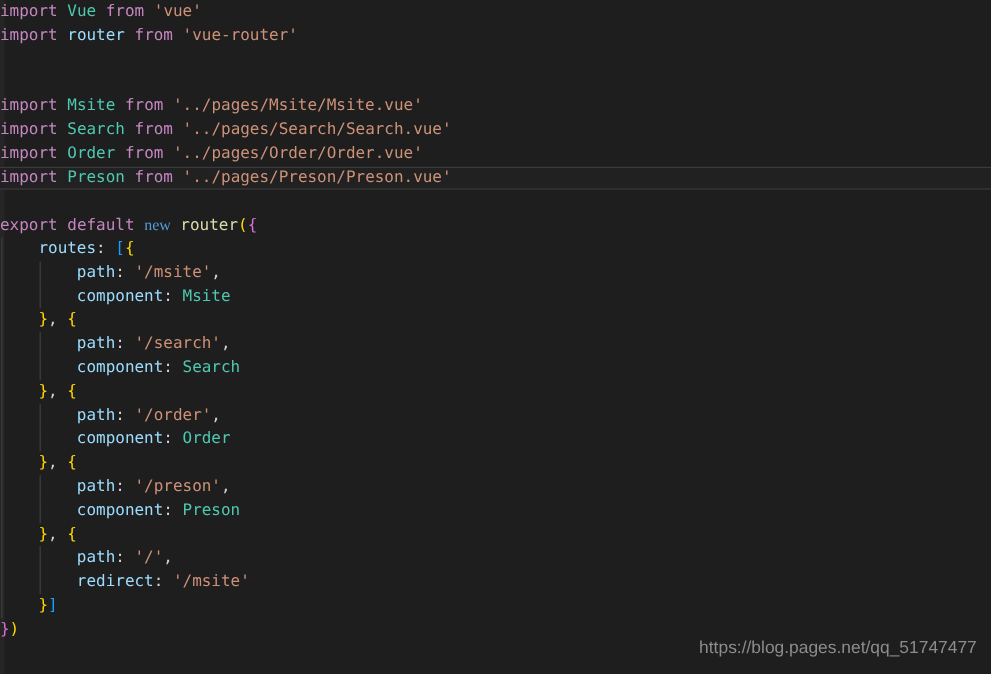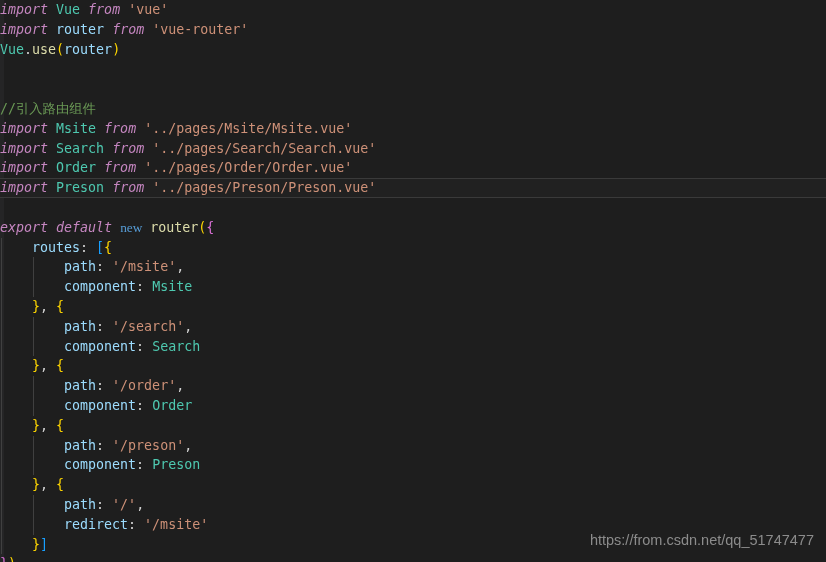--- a/index.html
+++ b/index.html
@@ -61,21 +61,21 @@
   }
   
   .guide {
     position: absolute;
     top: 0;
     bottom: 0;
     width: 1px;
     background: #404040;
     z-index: 1;
   }
-  .tok-keyword  { color: #c586c0; font-style: italic; }
+  .tok-keyword  { color: #c586c0; }
   .tok-control  { color: #569cd6; font-family: Liberation Serif, serif; }
   .tok-type     { color: #4ec9b0; }
   .tok-string   { color: #ce9178; }
   .tok-comment  { color: #6a9955; }
   .tok-prop     { color: #9cdcfe; }
   .tok-func     { color: #dcdcaa; }
   .tok-plain    { color: #d4d4d4; }
   .tok-bracket1 { color: #ffd700; }
   .tok-bracket2 { color: #da70d6; }
   .tok-bracket3 { color: #179fff; }
@@ -91,24 +91,22 @@
   }
 </style>
 </head>
 <body>
 
 <div id="editor">
   <div class="left-strip"></div>
   <div class="code-surface" id="code-surface">
       <div class="line"><span class="txt"><span class="tok-keyword" style="color: rgb(197, 134, 192);">import</span><span class="tok-plain" style="color: rgb(212, 212, 212);"> </span><span class="tok-type" style="color: rgb(78, 201, 176);">Vue</span><span class="tok-plain" style="color: rgb(212, 212, 212);"> </span><span class="tok-keyword" style="color: rgb(197, 134, 192);">from</span><span class="tok-plain" style="color: rgb(212, 212, 212);"> </span><span class="tok-string" style="color: rgb(206, 145, 120);">'vue'</span></span></div>
       <div class="line"><span class="txt"><span class="tok-keyword" style="color: rgb(197, 134, 192);">import</span><span class="tok-plain" style="color: rgb(212, 212, 212);"> </span><span class="tok-prop">router</span><span class="tok-plain" style="color: rgb(212, 212, 212);"> </span><span class="tok-keyword" style="color: rgb(197, 134, 192);">from</span><span class="tok-plain" style="color: rgb(212, 212, 212);"> </span><span class="tok-string" style="color: rgb(206, 145, 120);">'vue-router'</span></span></div>
-      <div class="line"><span class="txt"><span class="tok-type" style="color: rgb(78, 201, 176);">Vue</span><span class="tok-plain" style="color: rgb(212, 212, 212);">.</span><span class="tok-func">use</span><span class="tok-bracket1" style="color: rgb(255, 215, 0);">(</span><span class="tok-prop">router</span><span class="tok-bracket1" style="color: rgb(255, 215, 0);">)</span></span></div>
       <div class="line"><span class="txt">&nbsp;</span></div>
       <div class="line"><span class="txt">&nbsp;</span></div>
-      <div class="line"><span class="txt"><span class="tok-comment" style="color: rgb(106, 153, 85);">//引入路由组件</span></span></div>
       <div class="line"><span class="txt"><span class="tok-keyword" style="color: rgb(197, 134, 192);">import</span><span class="tok-plain" style="color: rgb(212, 212, 212);"> </span><span class="tok-type" style="color: rgb(78, 201, 176);">Msite</span><span class="tok-plain" style="color: rgb(212, 212, 212);"> </span><span class="tok-keyword" style="color: rgb(197, 134, 192);">from</span><span class="tok-plain" style="color: rgb(212, 212, 212);"> </span><span class="tok-string" style="color: rgb(206, 145, 120);">'../pages/Msite/Msite.vue'</span></span></div>
       <div class="line"><span class="txt"><span class="tok-keyword" style="color: rgb(197, 134, 192);">import</span><span class="tok-plain" style="color: rgb(212, 212, 212);"> </span><span class="tok-type" style="color: rgb(78, 201, 176);">Search</span><span class="tok-plain" style="color: rgb(212, 212, 212);"> </span><span class="tok-keyword" style="color: rgb(197, 134, 192);">from</span><span class="tok-plain" style="color: rgb(212, 212, 212);"> </span><span class="tok-string" style="color: rgb(206, 145, 120);">'../pages/Search/Search.vue'</span></span></div>
       <div class="line"><span class="txt"><span class="tok-keyword" style="color: rgb(197, 134, 192);">import</span><span class="tok-plain" style="color: rgb(212, 212, 212);"> </span><span class="tok-type" style="color: rgb(78, 201, 176);">Order</span><span class="tok-plain" style="color: rgb(212, 212, 212);"> </span><span class="tok-keyword" style="color: rgb(197, 134, 192);">from</span><span class="tok-plain" style="color: rgb(212, 212, 212);"> </span><span class="tok-string" style="color: rgb(206, 145, 120);">'../pages/Order/Order.vue'</span></span></div>
       <div class="line current"><span class="txt"><span class="tok-keyword" style="color: rgb(197, 134, 192);">import</span><span class="tok-plain" style="color: rgb(212, 212, 212);"> </span><span class="tok-type" style="color: rgb(78, 201, 176);">Preson</span><span class="tok-plain" style="color: rgb(212, 212, 212);"> </span><span class="tok-keyword" style="color: rgb(197, 134, 192);">from</span><span class="tok-plain" style="color: rgb(212, 212, 212);"> </span><span class="tok-string" style="color: rgb(206, 145, 120);">'../pages/Preson/Preson.vue'</span></span></div>
       <div class="line"><span class="txt">&nbsp;</span></div>
       <div class="line"><span class="txt"><span class="tok-keyword" style="color: rgb(197, 134, 192);">export</span><span class="tok-plain" style="color: rgb(212, 212, 212);"> </span><span class="tok-keyword" style="color: rgb(197, 134, 192);">default</span><span class="tok-plain" style="color: rgb(212, 212, 212);"> </span><span class="tok-control" style="color: rgb(86, 156, 214);">new</span><span class="tok-plain" style="color: rgb(212, 212, 212);"> </span><span class="tok-func">router</span><span class="tok-bracket1" style="color: rgb(255, 215, 0);">(</span><span class="tok-bracket2" style="color: rgb(218, 112, 214);">{</span></span></div>
       <div class="line"><span class="guide" style="left: 0.5px;"></span><span class="txt"><span class="tok-plain" style="color: rgb(212, 212, 212);">    </span><span class="tok-prop">routes</span><span class="tok-plain" style="color: rgb(212, 212, 212);">: </span><span class="tok-bracket3" style="color: rgb(23, 159, 255);">[</span><span class="tok-bracket1" style="color: rgb(255, 215, 0);">{</span></span></div>
       <div class="line"><span class="guide" style="left: 0.5px;"></span><span class="guide" style="left: 32.6px;"></span><span class="txt"><span class="tok-plain" style="color: rgb(212, 212, 212);">        </span><span class="tok-prop">path</span><span class="tok-plain" style="color: rgb(212, 212, 212);">: </span><span class="tok-string" style="color: rgb(206, 145, 120);">'/msite'</span><span class="tok-plain" style="color: rgb(212, 212, 212);">,</span></span></div>
       <div class="line"><span class="guide" style="left: 0.5px;"></span><span class="guide" style="left: 32.6px;"></span><span class="txt"><span class="tok-plain" style="color: rgb(212, 212, 212);">        </span><span class="tok-prop">component</span><span class="tok-plain" style="color: rgb(212, 212, 212);">: </span><span class="tok-type" style="color: rgb(78, 201, 176);">Msite</span></span></div>
       <div class="line"><span class="guide" style="left: 0.5px;"></span><span class="txt"><span class="tok-plain" style="color: rgb(212, 212, 212);">    </span><span class="tok-bracket1" style="color: rgb(255, 215, 0);">}</span><span class="tok-plain" style="color: rgb(212, 212, 212);">, </span><span class="tok-bracket1" style="color: rgb(255, 215, 0);">{</span></span></div>
@@ -119,14 +117,14 @@
       <div class="line"><span class="guide" style="left: 0.5px;"></span><span class="guide" style="left: 32.6px;"></span><span class="txt"><span class="tok-plain" style="color: rgb(212, 212, 212);">        </span><span class="tok-prop">component</span><span class="tok-plain" style="color: rgb(212, 212, 212);">: </span><span class="tok-type" style="color: rgb(78, 201, 176);">Order</span></span></div>
       <div class="line"><span class="guide" style="left: 0.5px;"></span><span class="txt"><span class="tok-plain" style="color: rgb(212, 212, 212);">    </span><span class="tok-bracket1" style="color: rgb(255, 215, 0);">}</span><span class="tok-plain" style="color: rgb(212, 212, 212);">, </span><span class="tok-bracket1" style="color: rgb(255, 215, 0);">{</span></span></div>
       <div class="line"><span class="guide" style="left: 0.5px;"></span><span class="guide" style="left: 32.6px;"></span><span class="txt"><span class="tok-plain" style="color: rgb(212, 212, 212);">        </span><span class="tok-prop">path</span><span class="tok-plain" style="color: rgb(212, 212, 212);">: </span><span class="tok-string" style="color: rgb(206, 145, 120);">'/preson'</span><span class="tok-plain" style="color: rgb(212, 212, 212);">,</span></span></div>
       <div class="line"><span class="guide" style="left: 0.5px;"></span><span class="guide" style="left: 32.6px;"></span><span class="txt"><span class="tok-plain" style="color: rgb(212, 212, 212);">        </span><span class="tok-prop">component</span><span class="tok-plain" style="color: rgb(212, 212, 212);">: </span><span class="tok-type" style="color: rgb(78, 201, 176);">Preson</span></span></div>
       <div class="line"><span class="guide" style="left: 0.5px;"></span><span class="txt"><span class="tok-plain" style="color: rgb(212, 212, 212);">    </span><span class="tok-bracket1" style="color: rgb(255, 215, 0);">}</span><span class="tok-plain" style="color: rgb(212, 212, 212);">, </span><span class="tok-bracket1" style="color: rgb(255, 215, 0);">{</span></span></div>
       <div class="line"><span class="guide" style="left: 0.5px;"></span><span class="guide" style="left: 32.6px;"></span><span class="txt"><span class="tok-plain" style="color: rgb(212, 212, 212);">        </span><span class="tok-prop">path</span><span class="tok-plain" style="color: rgb(212, 212, 212);">: </span><span class="tok-string" style="color: rgb(206, 145, 120);">'/'</span><span class="tok-plain" style="color: rgb(212, 212, 212);">,</span></span></div>
       <div class="line"><span class="guide" style="left: 0.5px;"></span><span class="guide" style="left: 32.6px;"></span><span class="txt"><span class="tok-plain" style="color: rgb(212, 212, 212);">        </span><span class="tok-prop">redirect</span><span class="tok-plain" style="color: rgb(212, 212, 212);">: </span><span class="tok-string" style="color: rgb(206, 145, 120);">'/msite'</span></span></div>
       <div class="line"><span class="guide" style="left: 0.5px;"></span><span class="txt"><span class="tok-plain" style="color: rgb(212, 212, 212);">    </span><span class="tok-bracket1" style="color: rgb(255, 215, 0);">}</span><span class="tok-bracket3" style="color: rgb(23, 159, 255);">]</span></span></div>
       <div class="line"><span class="txt"><span class="tok-bracket2" style="color: rgb(218, 112, 214);">}</span><span class="tok-bracket1" style="color: rgb(255, 215, 0);">)</span></span></div>
     </div>
-  <div class="watermark">https://from.csdn.net/qq_51747477</div>
+  <div class="watermark">https://blog.pages.net/qq_51747477</div>
 </div>
 
 </body></html>

